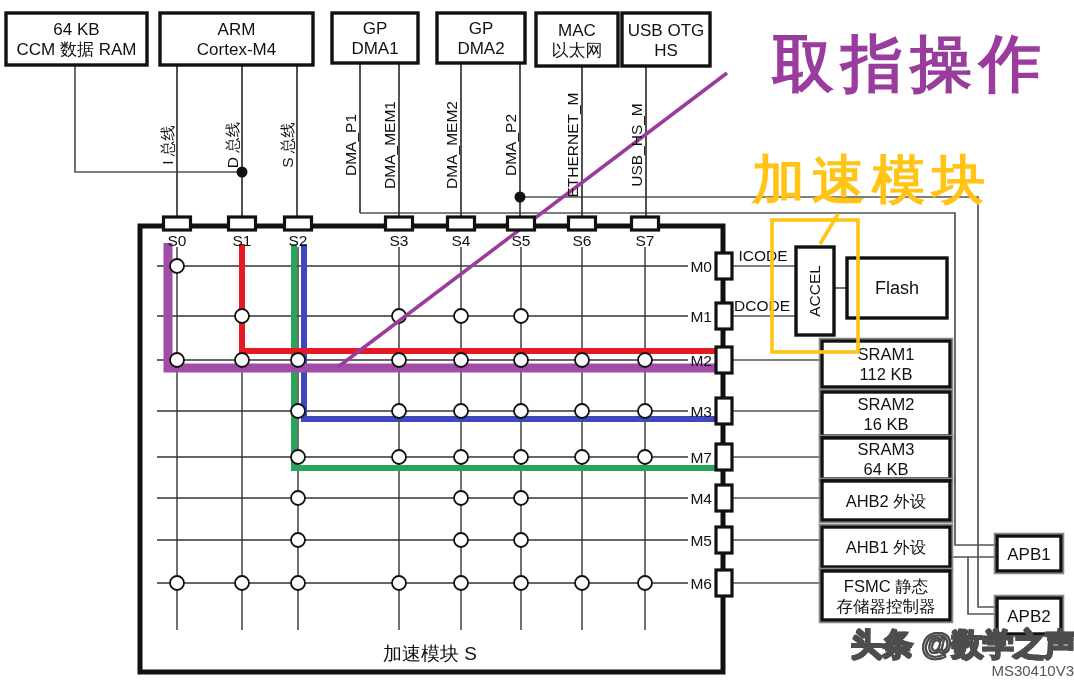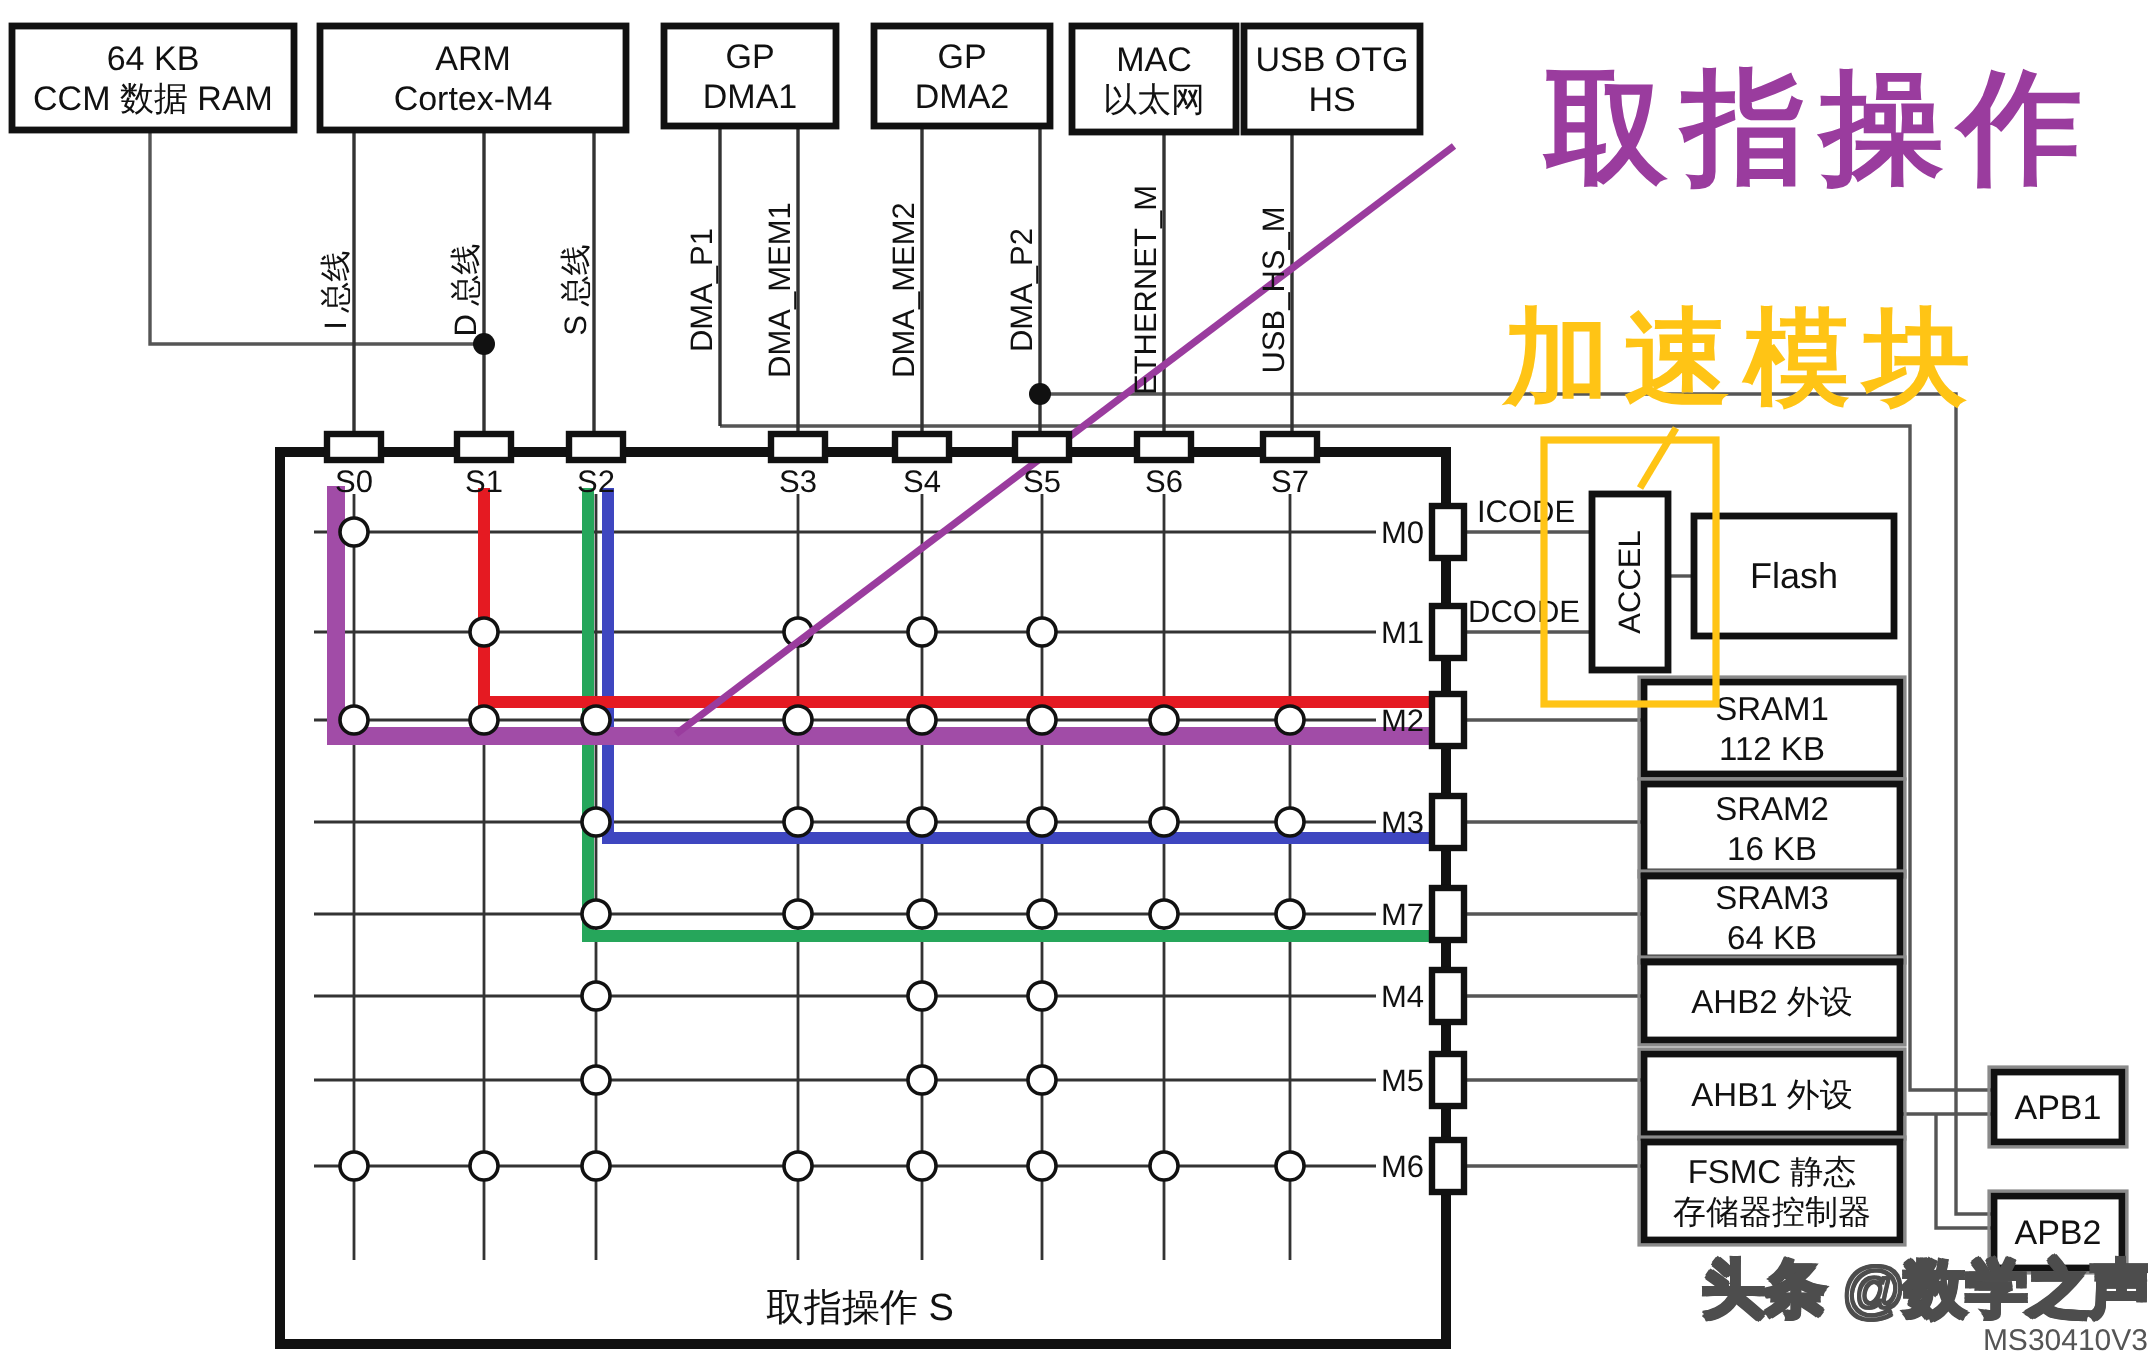--- a/index.html
+++ b/index.html
@@ -191,16 +191,16 @@
       <rect x="994.5" y="595.5" width="69" height="41" fill="none" stroke="#8a8a8a" stroke-width="1.6"></rect>
       <rect x="997" y="598" width="64" height="36" fill="#fff" stroke="#111111" stroke-width="3.4"></rect>
       <text text-anchor="middle" font-size="17" fill="#111111"><tspan x="1029" y="622">APB2</tspan></text>
       <text x="763" y="261" font-size="15.5" text-anchor="middle" fill="#111111">ICODE</text>
       <text x="762" y="311" font-size="15.5" text-anchor="middle" fill="#111111">DCODE</text>
       <rect x="772" y="220" width="86" height="132" fill="none" stroke="#FFC415" stroke-width="3.6"></rect>
     </svg>
 
   <div class="note note-fetch" style="color: rgb(154, 60, 158);">取指操作</div>
   <div class="note note-accel" style="color: rgb(255, 196, 21);">加速模块</div>
-  <div class="matrix-label">取指操作 S</div>
+  <div class="matrix-label">加速模块 S</div>
   <div class="watermark">头条 @数学之声</div>
   <div class="doc-code">MS30410V3</div>
 </div>
 
 </body></html>

